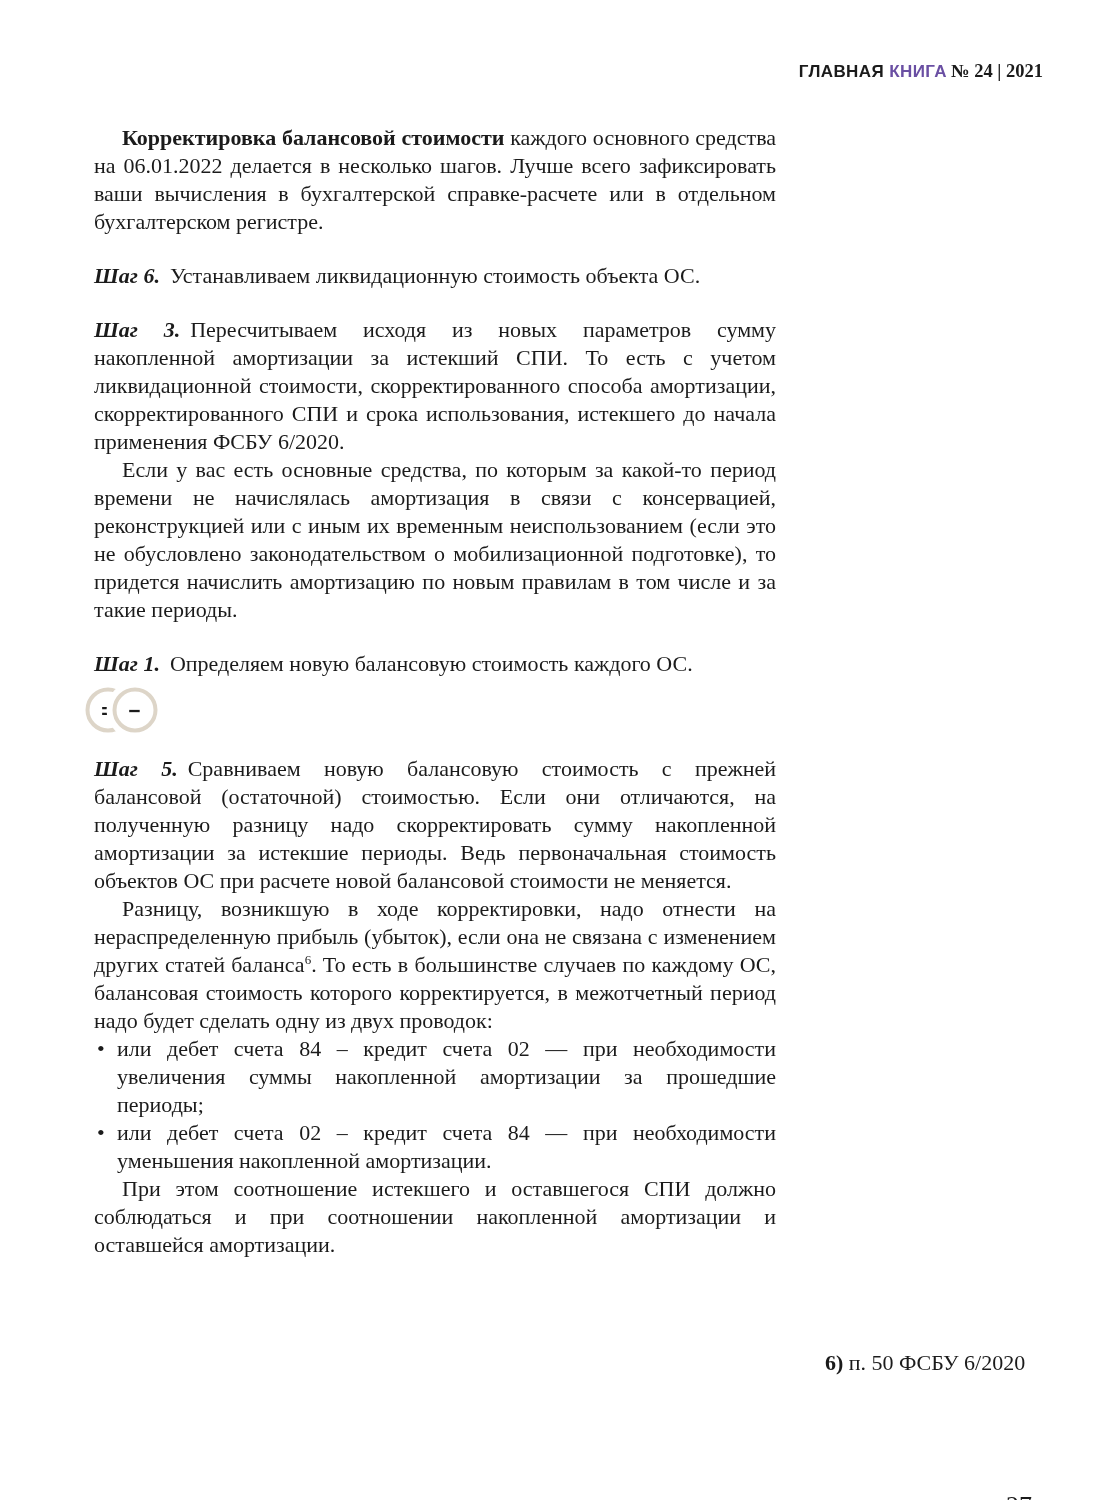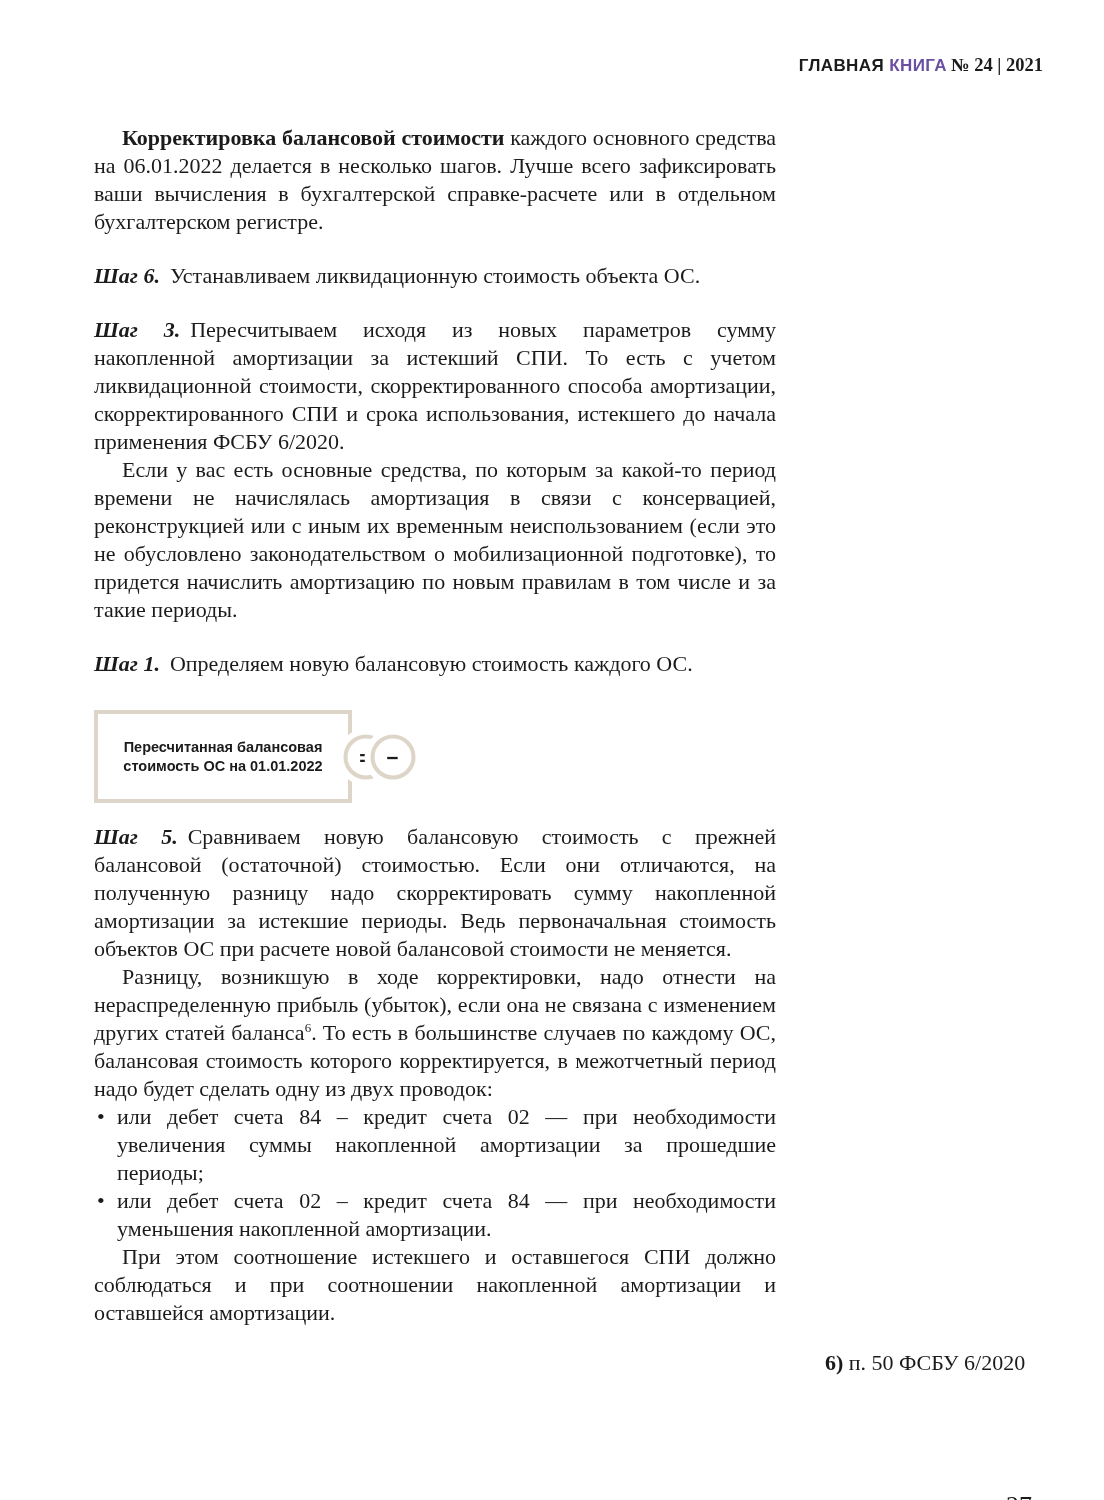--- a/index.html
+++ b/index.html
@@ -5,41 +5,41 @@
   html,body { margin:0; padding:0; }
   body {
     width:1104px; height:1500px; position:relative;
     background:#ffffff; color:#1b1b1b;
     font-family:"Liberation Serif", serif;
     overflow:hidden;
   }
 
   
   .runhead {
-    position:absolute; top:55px; left:0; width:1043px;
+    position:absolute; top:61px; left:0; width:1043px;
     text-align:right; white-space:nowrap;
   }
   .mag-name {
     font-family:"Liberation Sans", sans-serif;
     font-weight:bold; font-size:17px; letter-spacing:0.4px;
   }
   .mag-accent { color:#6a4fa3; }
   .issue-info {
     font-family:"Liberation Serif", serif;
     font-weight:bold; font-size:18.5px; margin-left:4px;
   }
 
   
   .content {
     position:absolute; left:94px; top:124px; width:682px;
     font-size:22px; line-height:28px; text-align:justify;
   }
   .para  { margin:0; text-indent:28px; }
   .step  { margin:26px 0 0 0; text-indent:0; }
-  .step5 { margin-top:20px;font-family:Liberation Serif, serif; }
+  .step5 { margin-top:45px;font-family:Liberation Serif, serif; }
   .step-label { font-weight:bold; font-style:italic; margin-right:10px; }
 
   
   .bullets { margin:0; padding:0; list-style:none; }
   .bullets li { position:relative; padding-left:23px; text-align:justify; }
   .bullet-marker { position:absolute; left:3px; top:0; }
 
   
   .formula {
     margin:32px 0 0 0; width:947px;
@@ -94,23 +94,20 @@
   <p class="step"><span class="step-label">Шаг 6.</span><span>Устанавливаем ликвидационную стоимость объекта ОС.</span></p>
 
 
   <p class="step"><span class="step-label">Шаг 3.</span><span>Пересчитываем исходя из новых параметров сумму накопленной амортизации за истекший СПИ. То есть с учетом ликвидационной стоимости, скорректированного способа амортизации, скорректированного СПИ и срока использования, истекшего до начала применения ФСБУ 6/2020.</span></p>
 
   <p class="para">Если у вас есть основные средства, по которым за какой-то период времени не начислялась амортизация в связи с консервацией, реконструкцией или с иным их временным неиспользованием (если это не обусловлено законодательством о мобилизационной подготовке), то придется начислить амортизацию по новым правилам в том числе и за такие периоды.</p>
 
   <p class="step"><span class="step-label">Шаг 1.</span><span>Определяем новую балансовую стоимость каждого ОС.</span></p>
 
   <div class="formula">
-    <div class="fbox fbox-result">
-        <span>Пересчитанная балансовая стоимость ОС на 01.01.2022</span>
-      </div>
     <div class="fop">
       <div class="fcircle">=</div>
     </div>
     <div class="fop">
       <div class="fcircle">−</div>
     </div>
   </div>
 
   <p class="step step5"><span class="step-label">Шаг 5.</span><span>Сравниваем новую балансовую стоимость с прежней балансовой (остаточной) стоимостью. Если они отличаются, на полученную разницу надо скорректировать сумму накопленной амортизации за истекшие периоды. Ведь первоначальная стоимость объектов ОС при расчете новой балансовой стоимости не меняется.</span></p>
 

